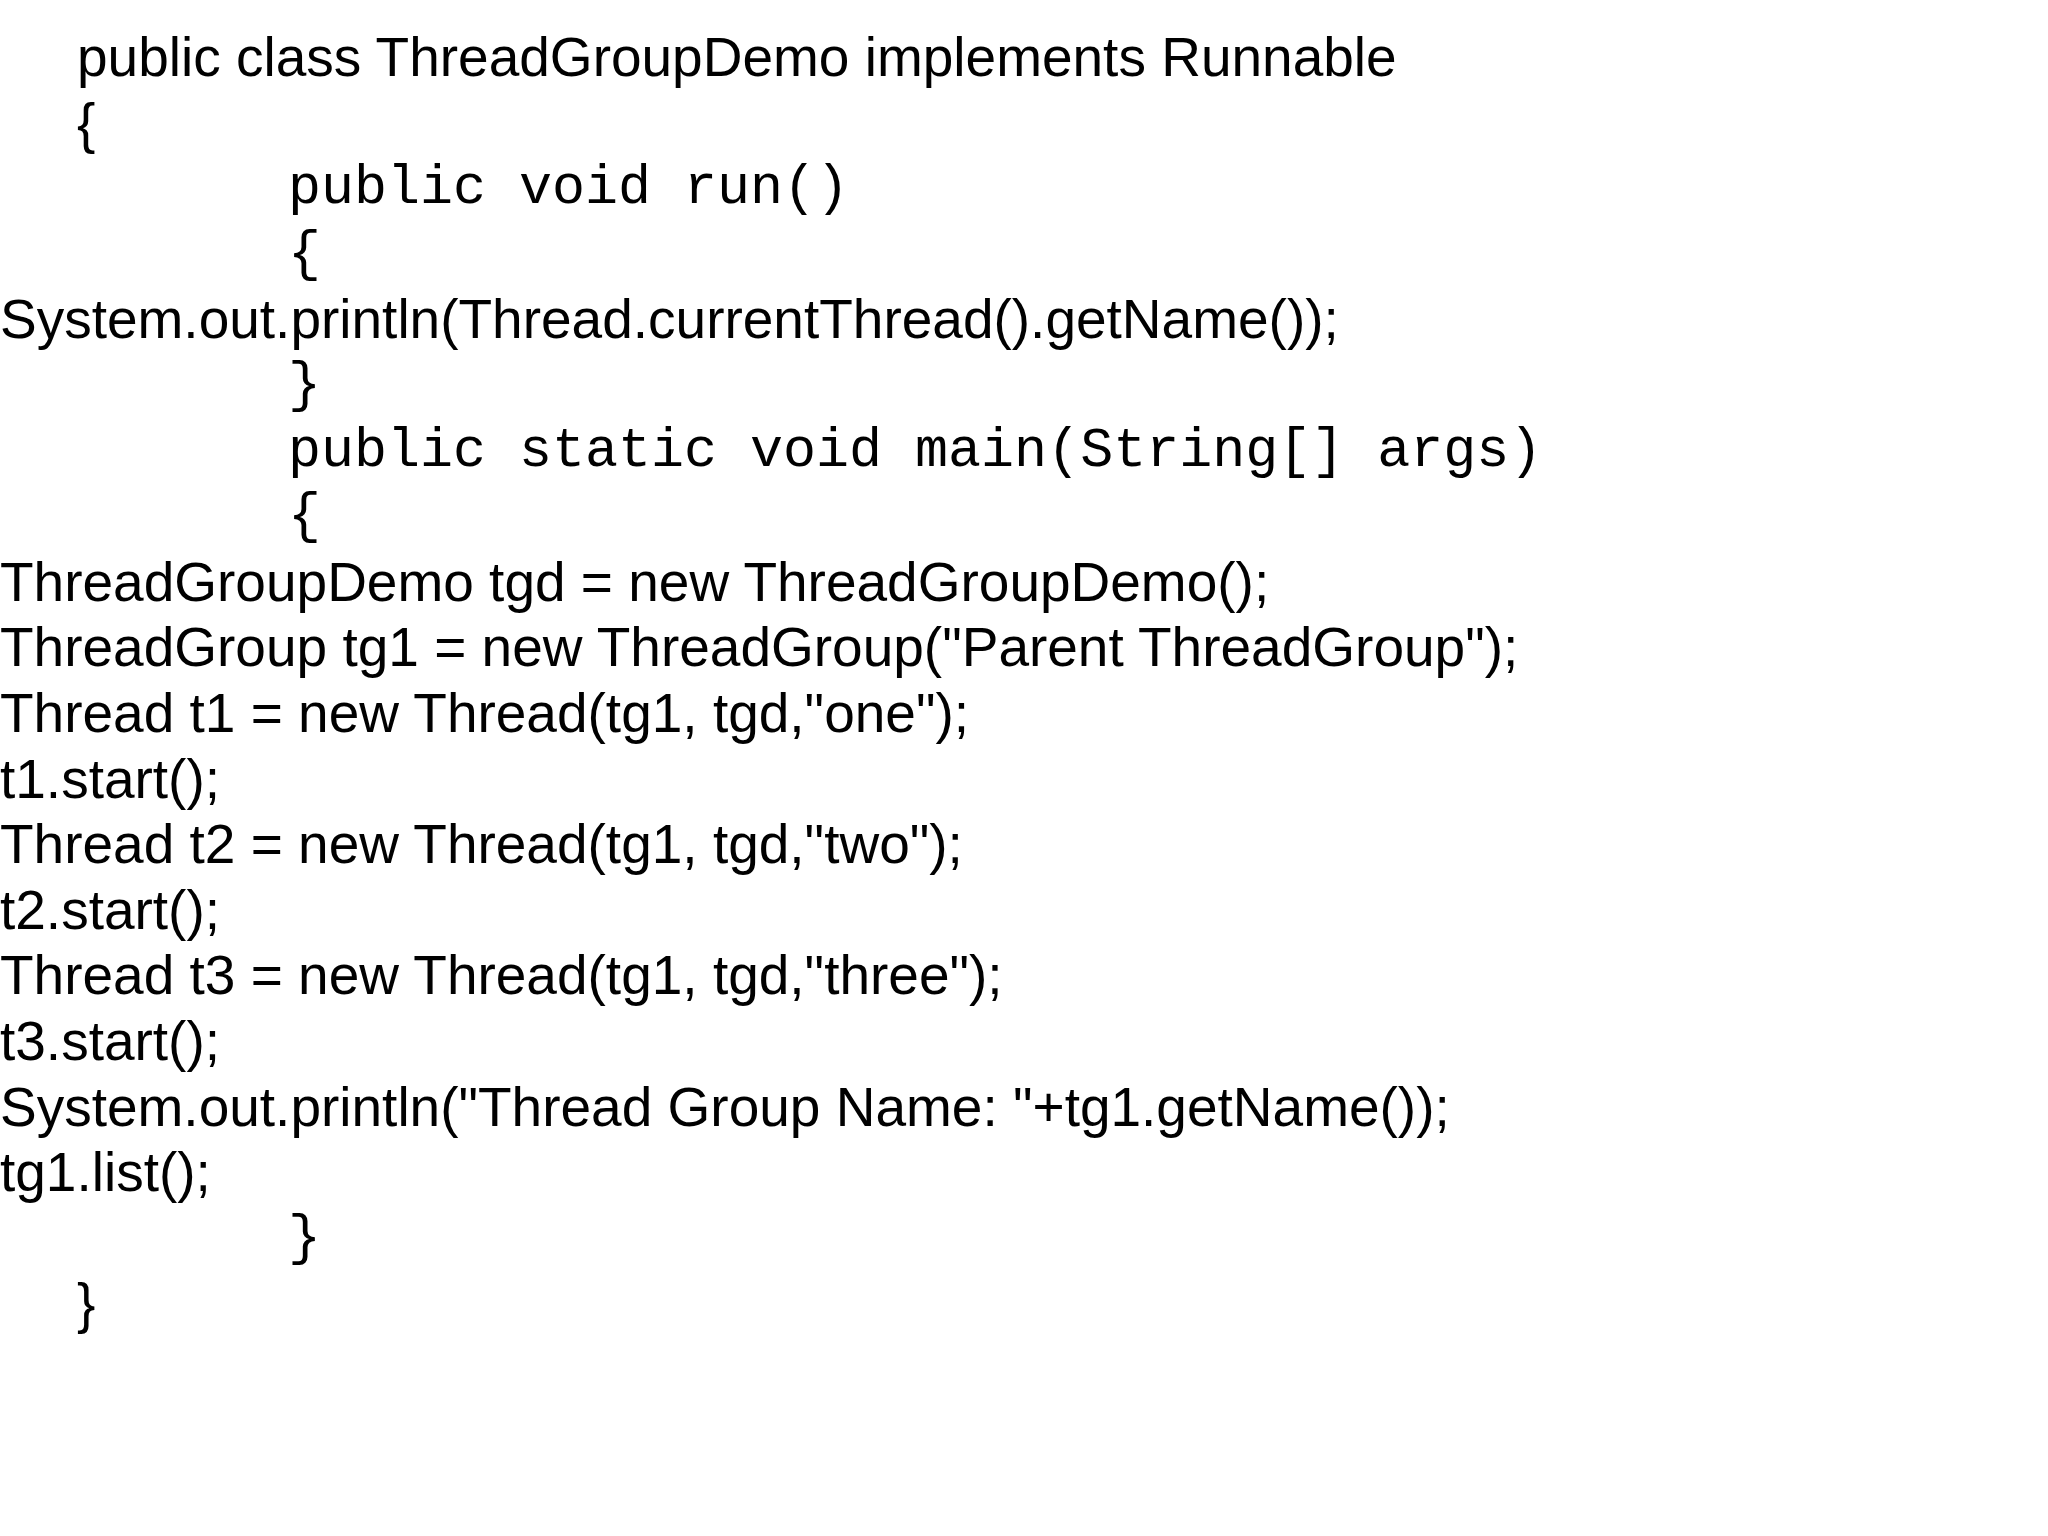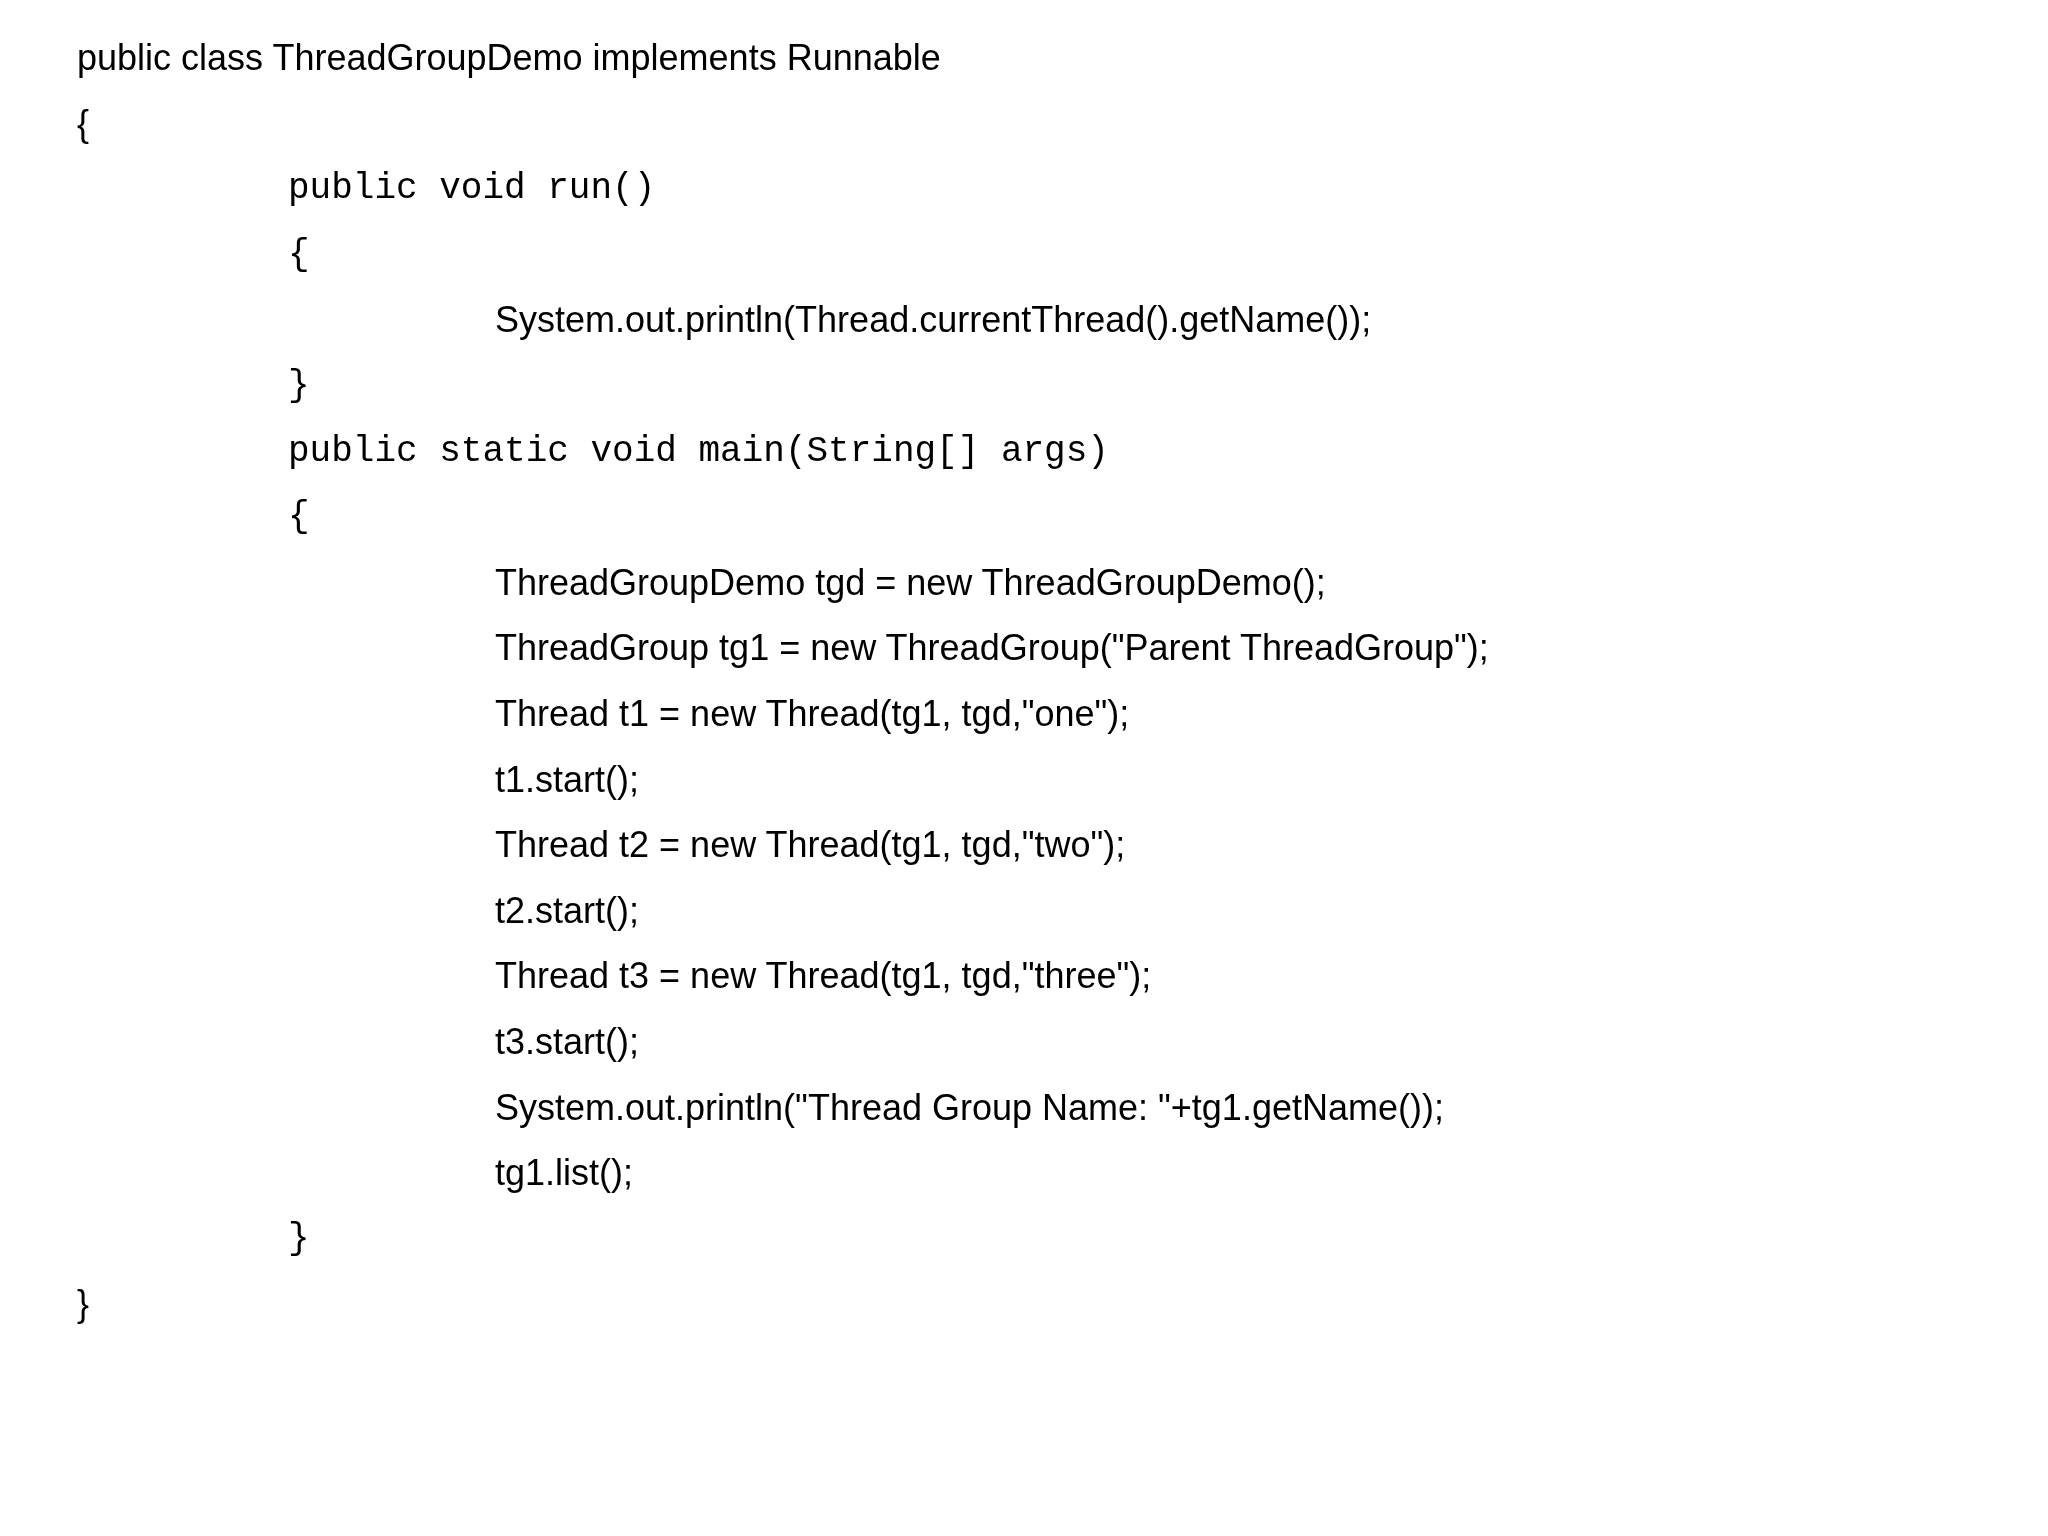--- a/index.html
+++ b/index.html
@@ -11,27 +11,27 @@
     height: 1536px;
     position: relative;
     overflow: hidden;
     font-family: "Liberation Sans", sans-serif;
   }
   .code-listing {
     position: absolute;
     top: 25px;
     left: 0;
     right: 4px;
-    font-size: 36px;
+    font-size: 55px;
     line-height: 65.6px;
     font-weight: 400;
     letter-spacing: 0px;
     white-space: pre;
   }
   .code-line { height: 65.6px; }
   .indent-0 { padding-left: 77px; }
   .indent-1 { padding-left: 288px; font-family: Liberation Mono, monospace; }
-  .indent-2 { padding-left: 495px; }
+  .indent-2 { }
 </style>
 </head>
 <body style="background: rgb(255, 255, 255); color: rgb(0, 0, 0);">
 
 <main class="code-listing"><div class="code-line indent-0">public class ThreadGroupDemo implements Runnable</div><div class="code-line indent-0">{</div><div class="code-line indent-1">public void run()</div><div class="code-line indent-1">{</div><div class="code-line indent-2">System.out.println(Thread.currentThread().getName());</div><div class="code-line indent-1">}</div><div class="code-line indent-1">public static void main(String[] args)</div><div class="code-line indent-1">{</div><div class="code-line indent-2">ThreadGroupDemo tgd = new ThreadGroupDemo();</div><div class="code-line indent-2">ThreadGroup tg1 = new ThreadGroup("Parent ThreadGroup");</div><div class="code-line indent-2">Thread t1 = new Thread(tg1, tgd,"one");</div><div class="code-line indent-2">t1.start();</div><div class="code-line indent-2">Thread t2 = new Thread(tg1, tgd,"two");</div><div class="code-line indent-2">t2.start();</div><div class="code-line indent-2">Thread t3 = new Thread(tg1, tgd,"three");</div><div class="code-line indent-2">t3.start();</div><div class="code-line indent-2">System.out.println("Thread Group Name: "+tg1.getName());</div><div class="code-line indent-2">tg1.list();</div><div class="code-line indent-1">}</div><div class="code-line indent-0">}</div></main>
 
 </body></html>

